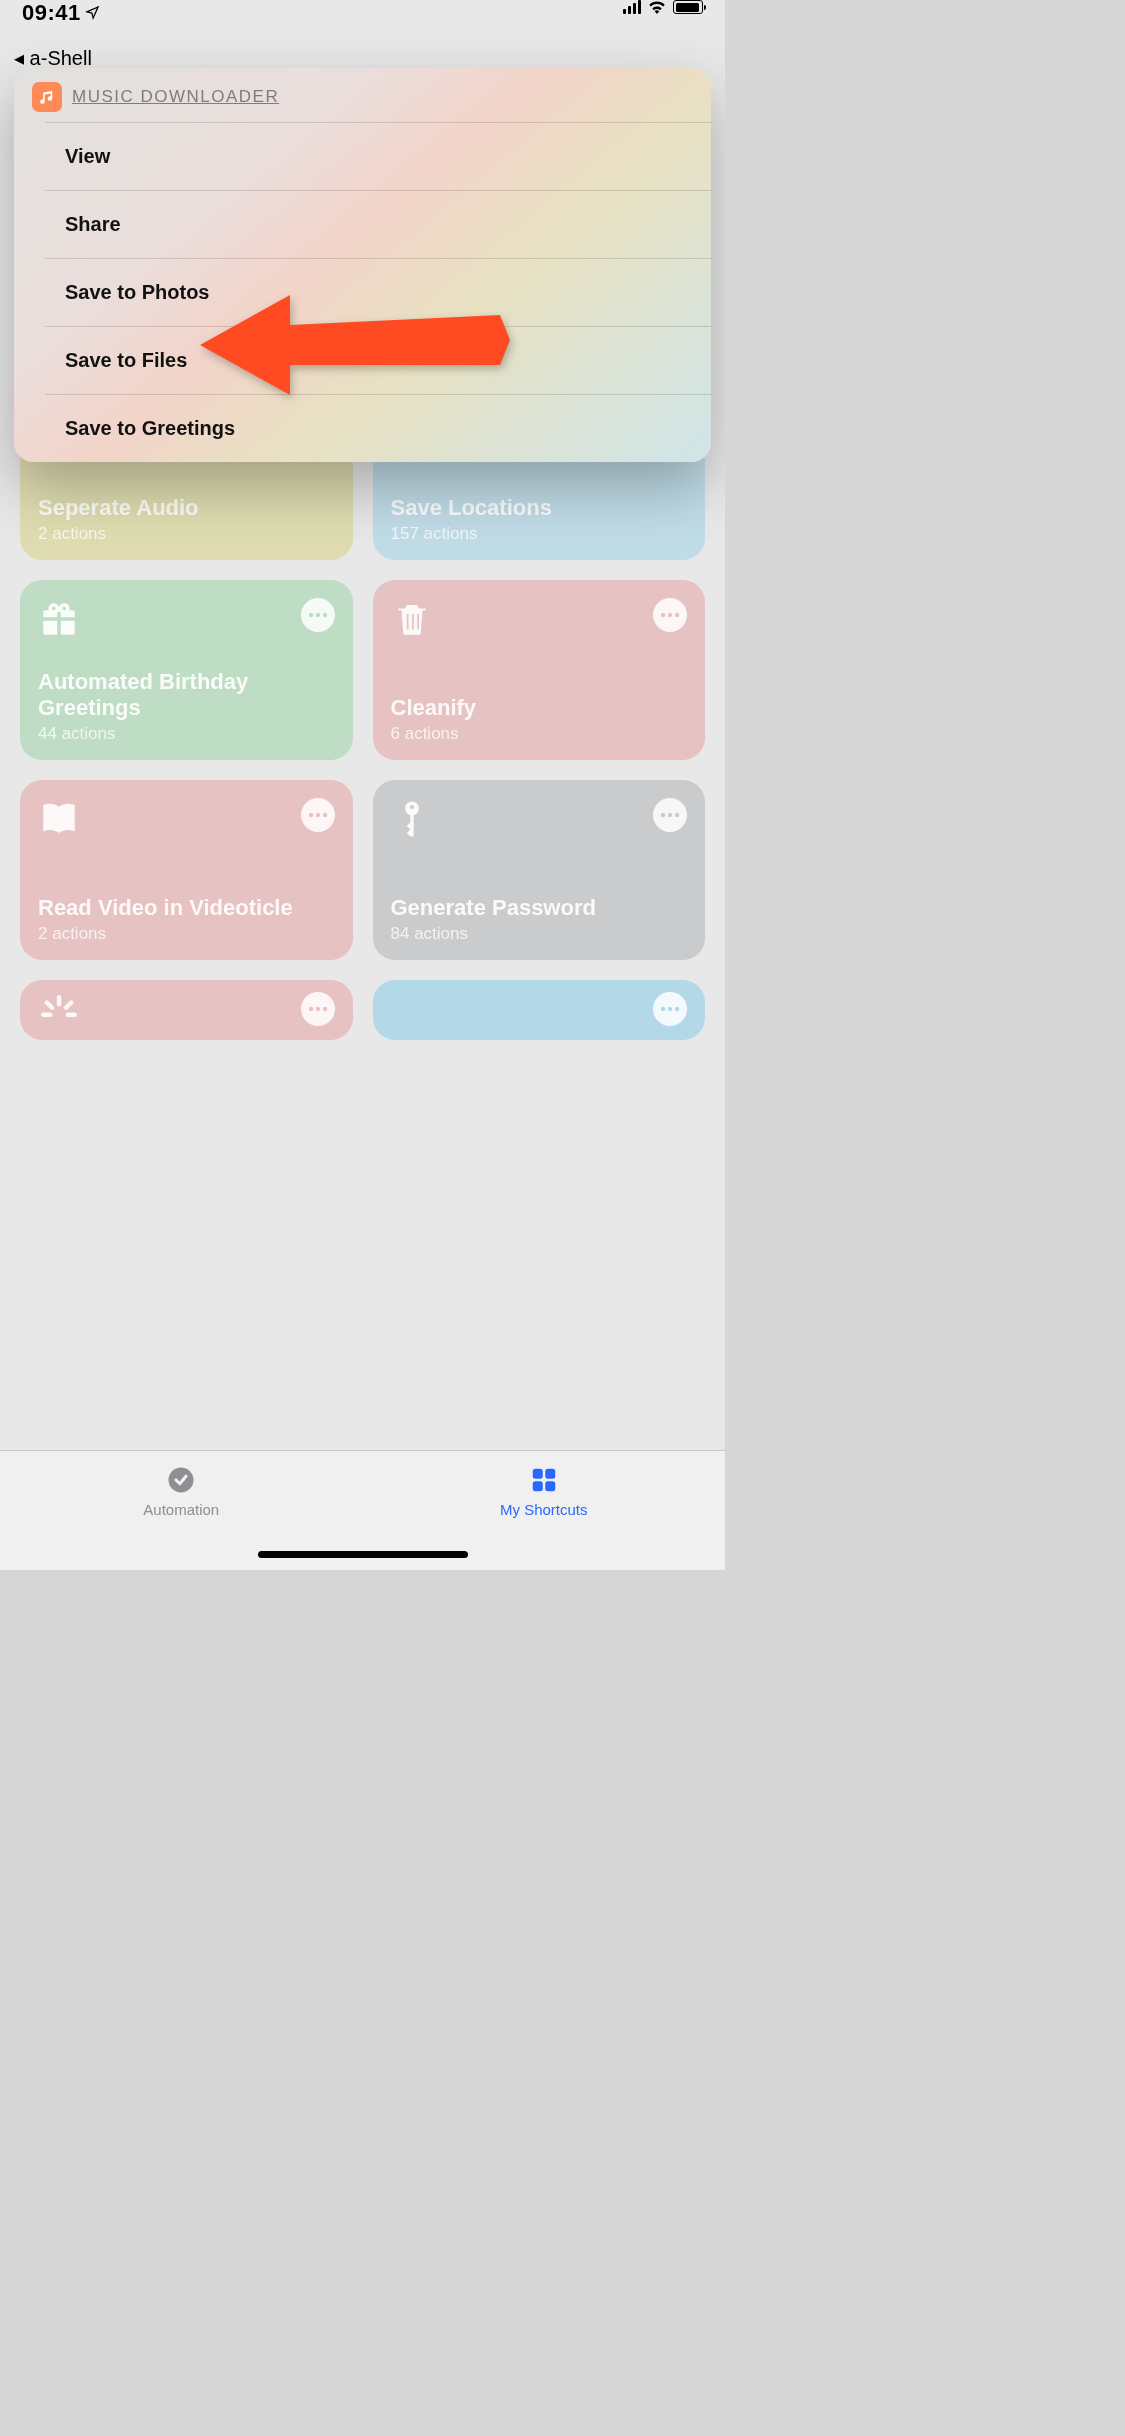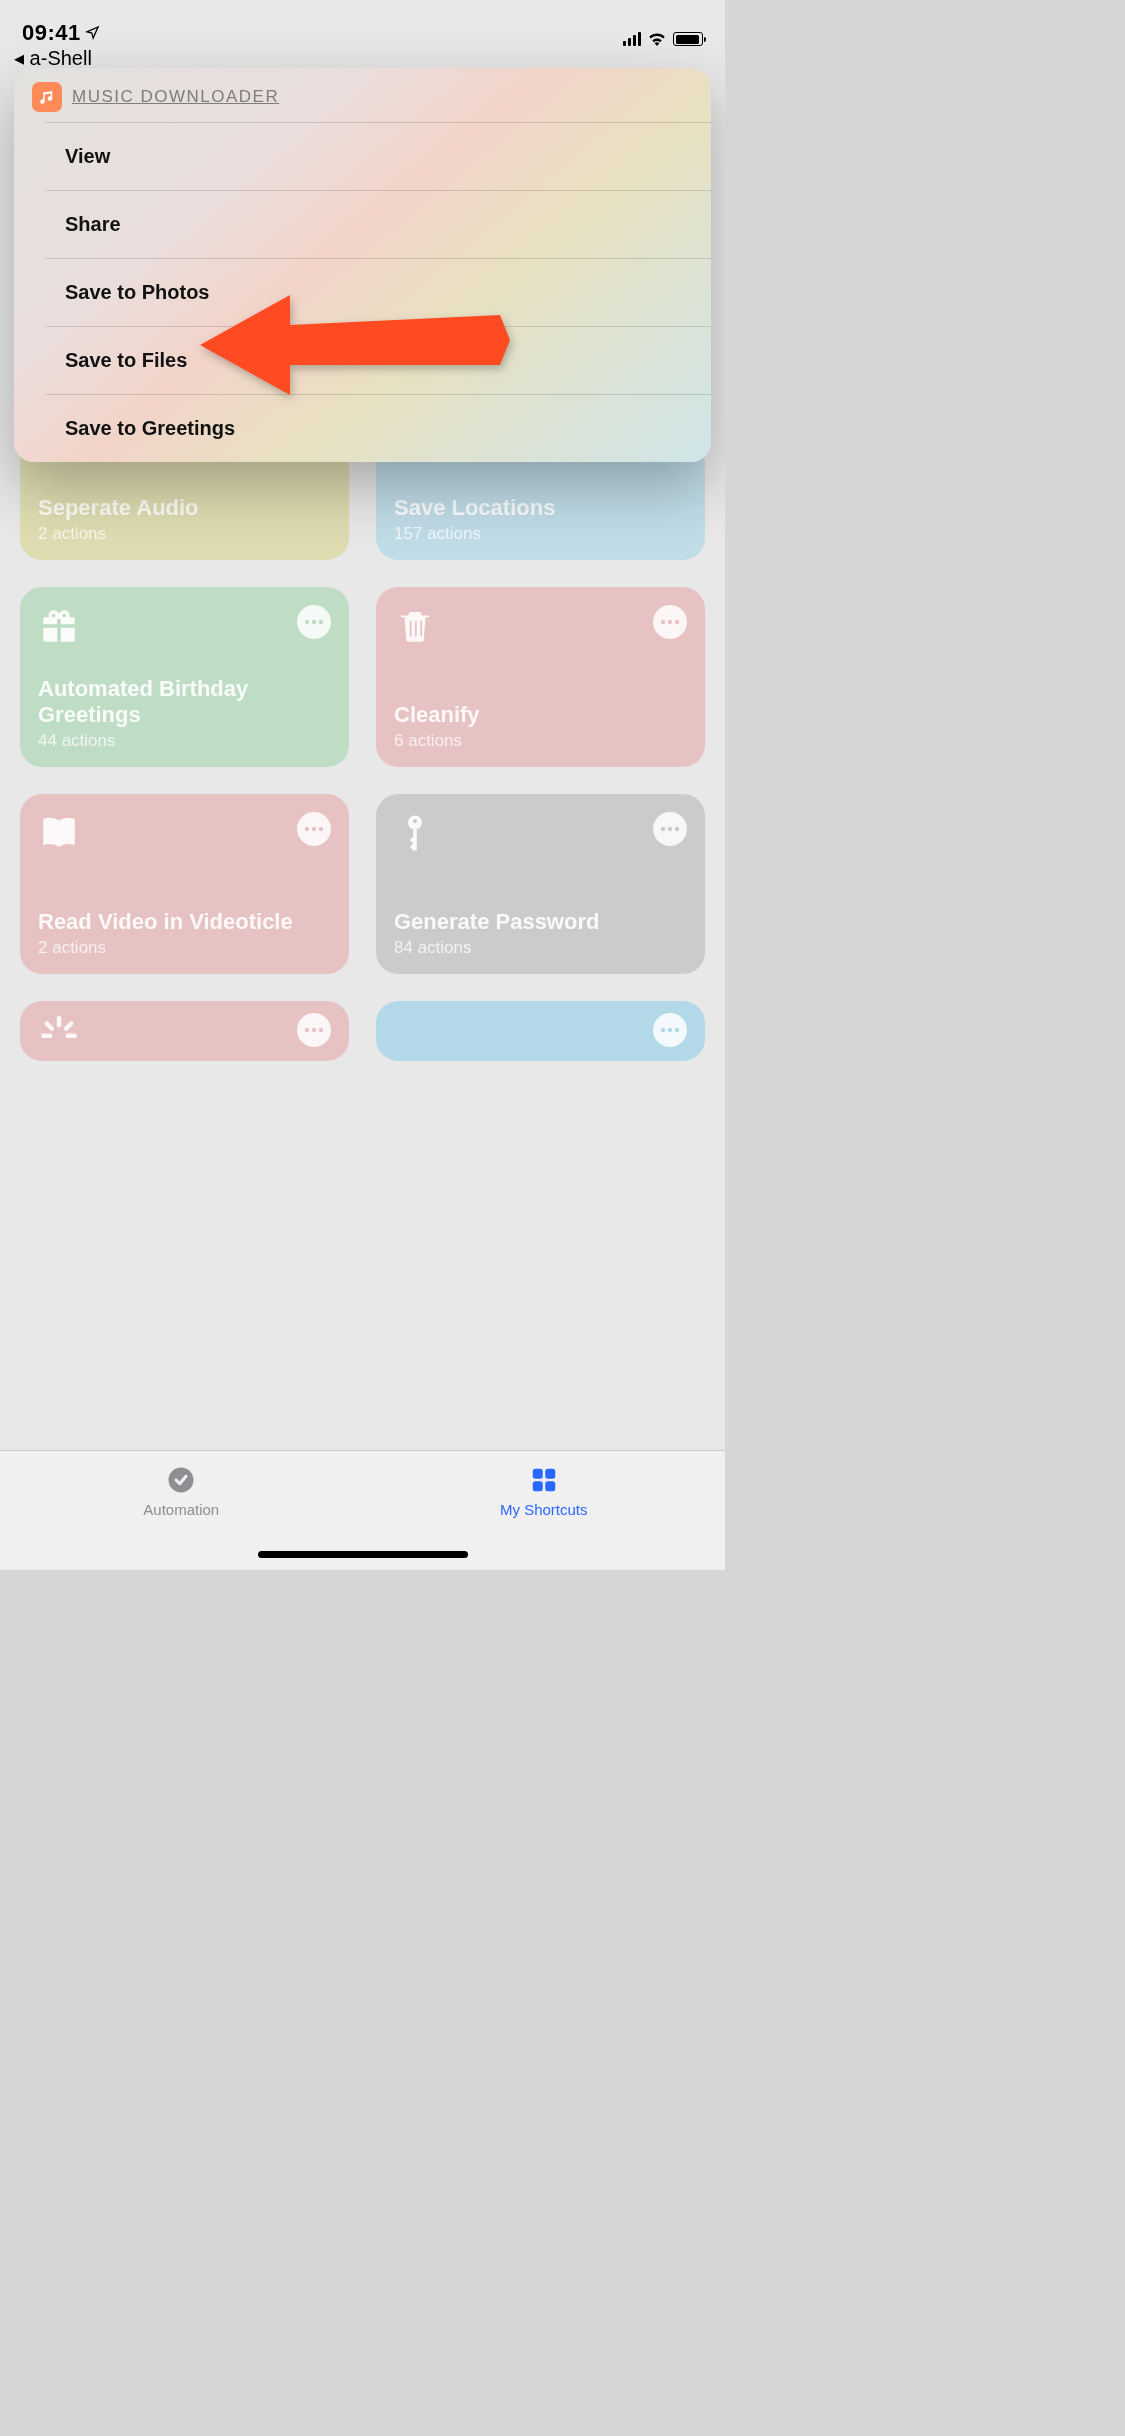--- a/index.html
+++ b/index.html
@@ -1,39 +1,39 @@
 <!DOCTYPE html>
 <html><head>
 <meta charset="utf-8">
 <style>
   * { margin: 0; padding: 0; box-sizing: border-box; font-family: -apple-system, BlinkMacSystemFont, "Helvetica Neue", sans-serif; }
   body { width: 725px; height: 1570px; background: #d6d6d6; position: relative; overflow: hidden; }
 
   
-  .status-bar { position: absolute; top:0; left:0; right:0; height:46px; display:flex; align-items:flex-end; justify-content:space-between; padding:0 22px; color:#000; }
+  .status-bar { position: absolute; top:0; left:0; right:0; height:46px; display:flex; align-items:flex-start; justify-content:space-between; padding:0 22px; color:#000; }
   .status-left { font-size:22px; font-weight:600; letter-spacing:0.5px; display:flex; align-items:center; gap:4px;}
   .status-right { display:flex; align-items:center; gap:6px; }
   .signal-bars { display:flex; align-items:flex-end; gap:2px; height:14px;}
   .signal-bars span { width:3px; background:#000; border-radius:1px; }
   .signal-bars span:nth-child(1){height:5px;}
   .signal-bars span:nth-child(2){height:8px;}
   .signal-bars span:nth-child(3){height:11px;}
   .signal-bars span:nth-child(4){height:14px;}
   .wifi { width:20px; height:14px; }
   .battery { width:30px; height:14px; border:1.5px solid #000; border-radius:3px; position:relative; }
   .battery::after { content:""; position:absolute; right:-4px; top:3.5px; width:2.5px; height:5px; background:#000; border-radius:0 2px 2px 0;}
   .battery .fill { position:absolute; left:1.5px; top:1.5px; bottom:1.5px; right:3px; background:#000; border-radius:1.5px;}
 
   .breadcrumb { position:absolute; top:46px; left:14px; font-size:20px; color:#000; }
 
   
   .dim { position:absolute; inset:0; background:rgba(255,255,255,0.45); }
 
   
-  .grid { position:absolute; top:440px; left:20px; right:20px; display:grid; grid-template-columns:1fr 1fr; gap:27px; }
+  .grid { position:absolute; top:440px; left:20px; right:20px; display:grid; grid-template-columns:1fr 1fr; gap:20px; }
   .tile { border-radius:22px; padding:18px 18px 16px 18px; height:180px; position:relative; display:flex; flex-direction:column; justify-content:flex-end; color:rgba(255,255,255,0.9); }
   .tile .more { position:absolute; top:18px; right:18px; width:34px; height:34px; background:rgba(255,255,255,0.85); border-radius:50%; display:flex; align-items:center; justify-content:center; color:inherit; }
   .tile .icon { position:absolute; top:18px; left:18px; width:42px; height:42px; color:rgba(255,255,255,0.9); }
   .tile .title { font-size:22px; font-weight:600; line-height:1.15; margin-bottom:4px;}
   .tile .sub { font-size:17px; opacity:.85; }
   .c-yellow { background:#c4bf6f; }
   .c-blue   { background:#8cbfd3; }
   .c-green  { background:#8bbf94; }
   .c-red    { background:#d39090; }
   .c-gray   { background:#9ea0a2; }

